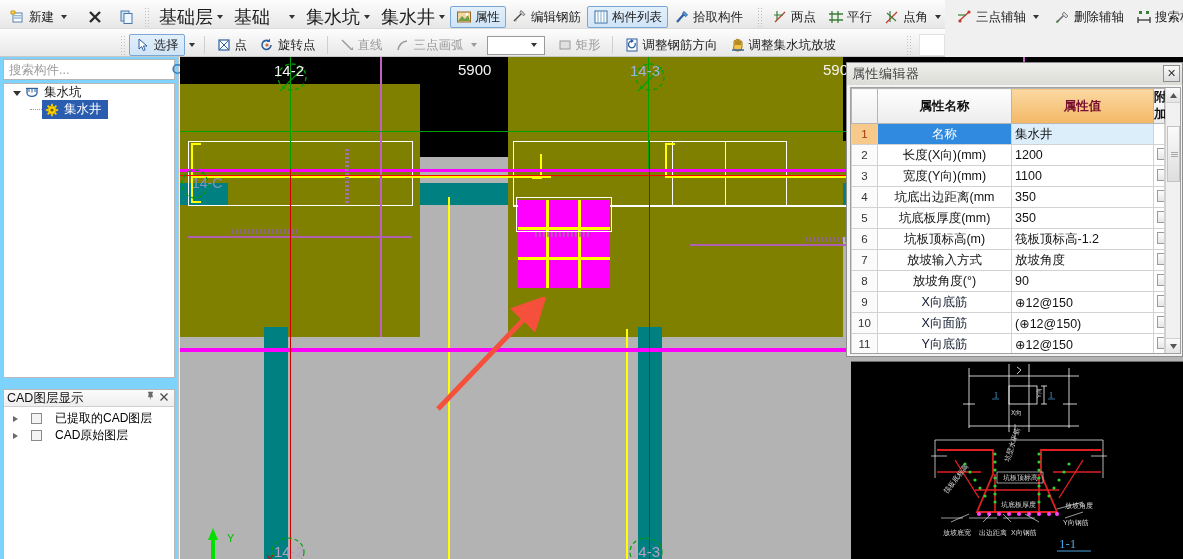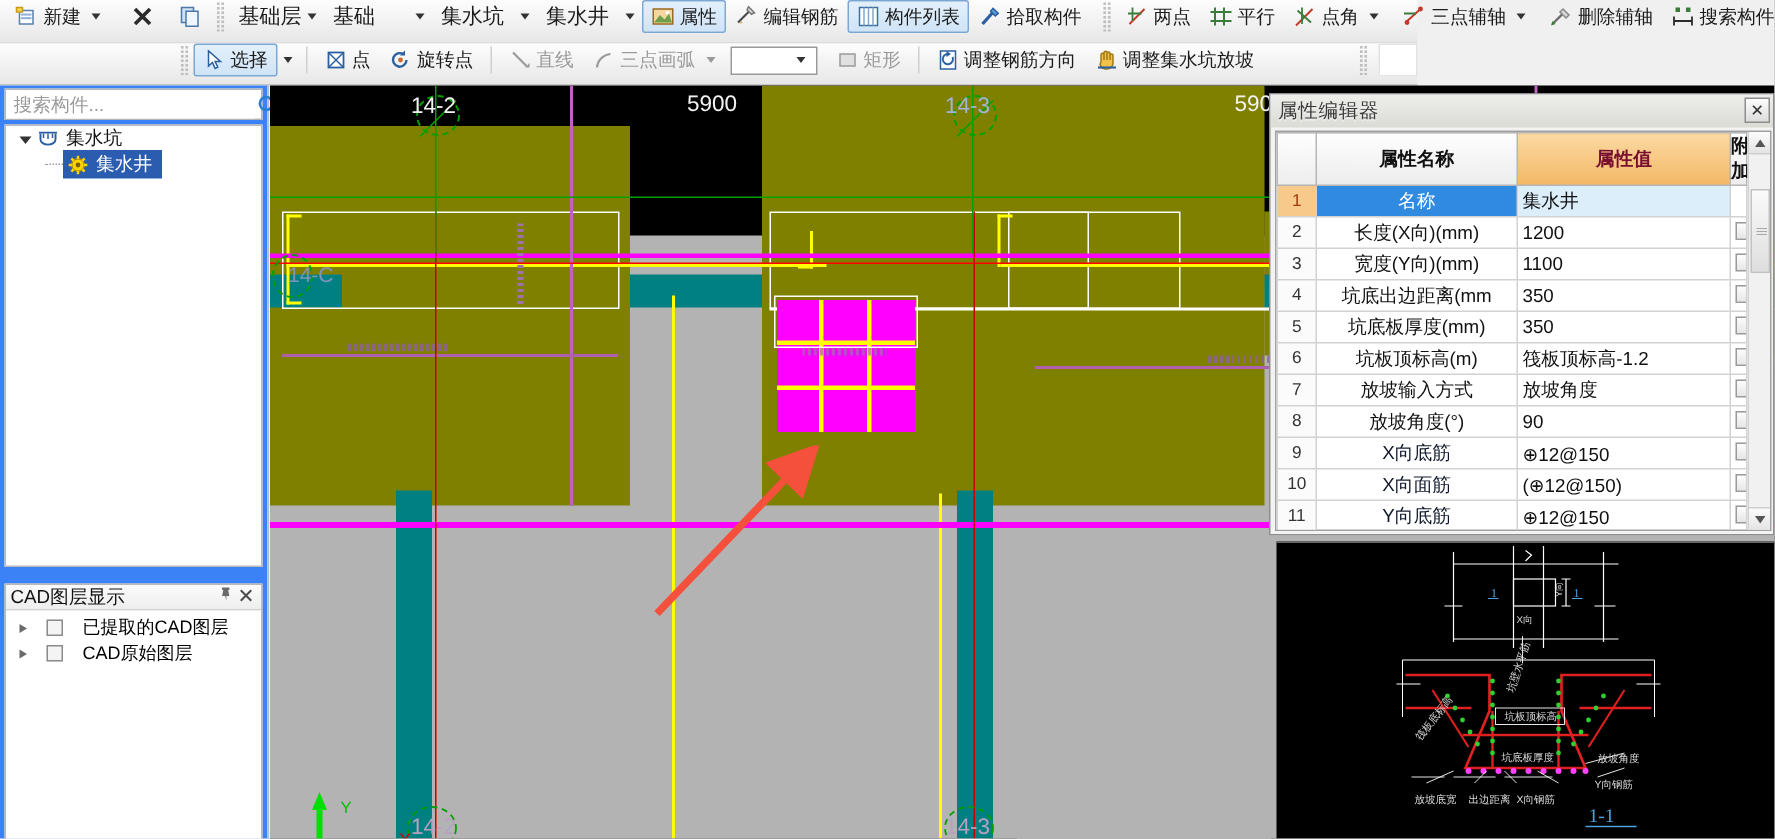--- a/index.html
+++ b/index.html
@@ -9,48 +9,48 @@
     font-size: 12px;
     background:#f0f0f0;
     -webkit-font-smoothing: none;
   }
   #app { position:relative; width:1183px; height:559px; }
 
   
   .tb {
     position:absolute; left:0; height:29px; width:945px;
     background: linear-gradient(180deg,#fdfdfd 0%, #f1f1f1 55%, #e7e7e7 100%);
-    display:flex; align-items:flex-start;
+    display:flex; align-items:flex-end;
   }
   .tb1 { top:0; border-bottom:1px solid #dcdcdc; }
   .tb2 { top:29px; height:28px; border-bottom:1px solid #c8c8c8; }
   .tb-left { width:180px; display:flex; align-items:center; gap:4px; padding-left:4px;}
   .tb-right { flex:1; display:flex; align-items:center; }
   .grip { width:6px; height:20px; margin:0 3px;
     background-image: radial-gradient(#b5b5b5 40%, transparent 41%);
     background-size:3px 3px; opacity:.85; }
   .tbtn { display:flex; align-items:center; gap:3px; height:22px; padding:0 5px;
     border:1px solid transparent; border-radius:2px; white-space:nowrap; cursor:default;
     color:#1b1b1b; font-size:12.5px;}
   .tbtn.on { border-color:#7aa7d4; background:linear-gradient(180deg,#e3f0fb,#cfe4f7); }
   .tbtn.dim { color:#9a9a9a; }
   .caret { width:0;height:0;border-left:3px solid transparent;border-right:3px solid transparent;
     border-top:4px solid #333; margin:0 4px; }
   .sep { width:1px; height:18px; background:#cfcfcf; margin:0 5px; }
   .cbo { display:flex; align-items:center; height:20px; padding:0 2px 0 6px; white-space:nowrap;}
-  .cbo .lbl { font-size:14px; color:#1b1b1b;font-family:Liberation Mono, monospace; }
+  .cbo .lbl { font-size:18px; color:#1b1b1b;font-family:Liberation Mono, monospace; }
   .cbo .arw { width:13px;height:18px; display:flex;align-items:center;justify-content:center; }
   .emptybox { width:58px;height:19px;border:1px solid #9a9a9a;background:#fff; display:flex;
      align-items:center; justify-content:flex-end; padding-right:3px;}
   
   .ic { width:16px;height:16px; display:inline-block; position:relative; flex:none;}
   .ic svg{display:block}
 
   
-  #left { position:absolute; left:0; top:57px; width:179px; height:502px; background:#3b82f6;
+  #left { position:absolute; left:0; top:57px; width:179px; height:502px; background:#7dd3fc;
      border-right:1px solid #c4c4c4;padding-left:43px;}
   .searchwrap { position:absolute; left:3px; top:2px; width:172px; height:21px;
      border:1px solid #b5b5b5; background:#fff; display:flex; align-items:center;}
   .searchwrap input { border:0; outline:0; flex:1; height:19px; padding-left:5px;
      font-family:inherit; font-size:12.5px; color:#3a3a3a;}
   .searchwrap input::placeholder{color:#9b9b9b;}
   .treebox { position:absolute; left:3px; top:26px; width:172px; height:295px;
      background:#fff; border:1px solid #b9b9b9; overflow:hidden;}
   .trow { height:17px; display:flex; align-items:center; font-size:12.5px; color:#111; }
   .trow .exp { width:14px; text-align:center; color:#555; font-size:9px;}

